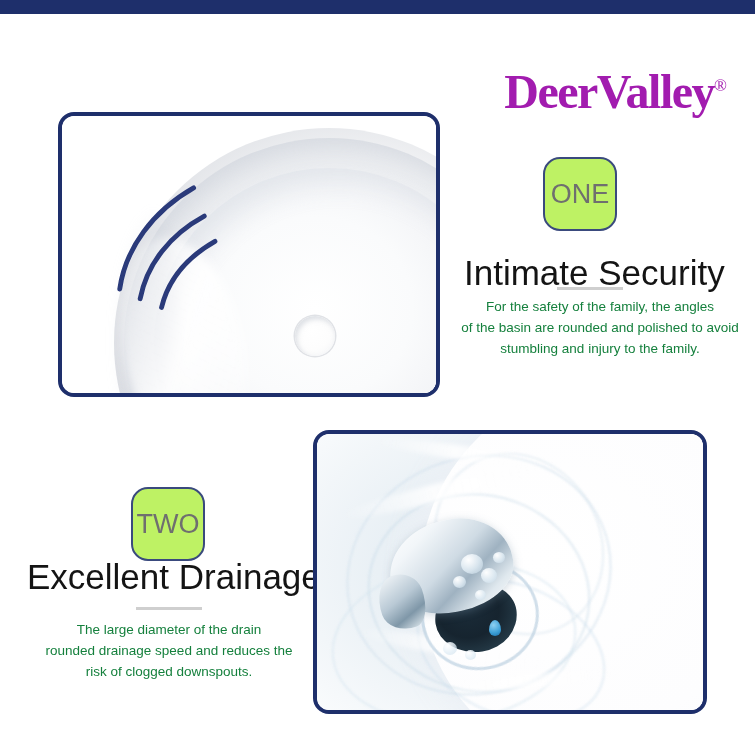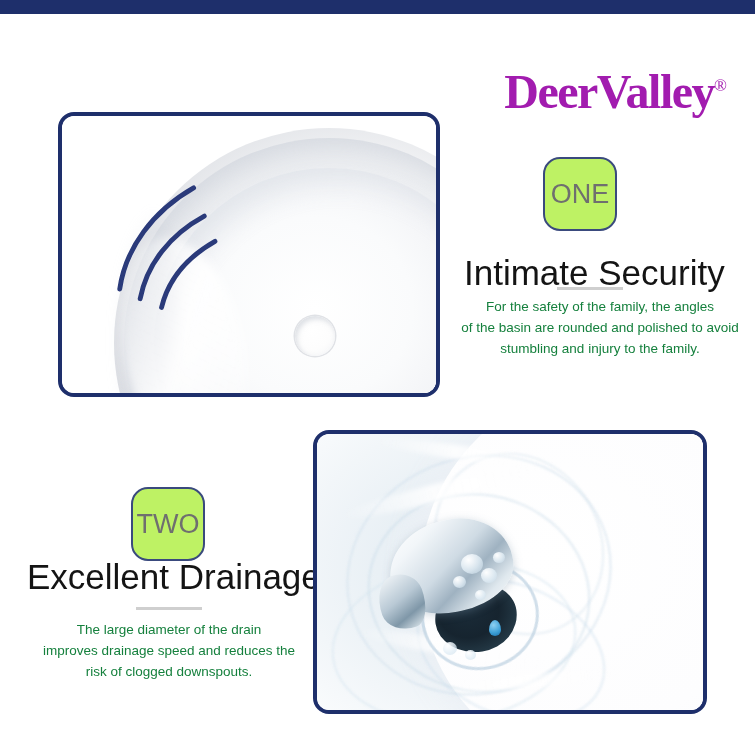--- a/index.html
+++ b/index.html
@@ -329,21 +329,21 @@
   <div class="heading heading-one">Intimate Security</div>
   <div class="divider divider-one"></div>
   <div class="body-text body-one">For the safety of the family, the angles
 of the basin are rounded and polished to avoid
 stumbling and injury to the family.</div>
 
   <div class="badge badge-two">TWO</div>
   <div class="heading heading-two">Excellent Drainage</div>
   <div class="divider divider-two"></div>
   <div class="body-text body-two">The large diameter of the drain
-improves drainage speed and reduces the
+rounded drainage speed and reduces the
 risk of clogged downspouts.</div>
 
   <div class="panel panel-bottom">
     <div class="panel-inner">
       <div class="drain-bg"></div>
       <div class="drain-basin-curve"></div>
 
       <div class="swirl s1"></div>
       <div class="swirl s2"></div>
       <div class="swirl s3"></div>

